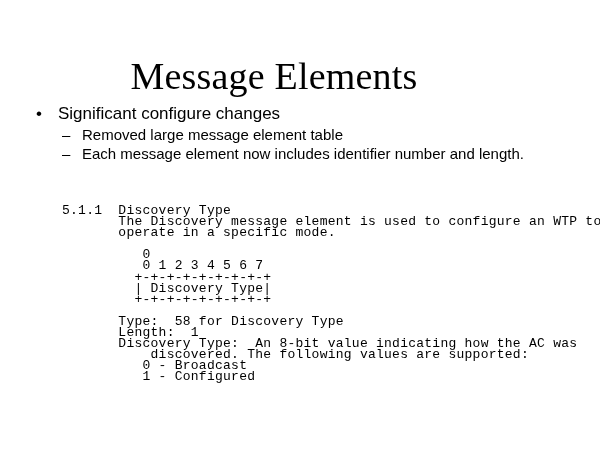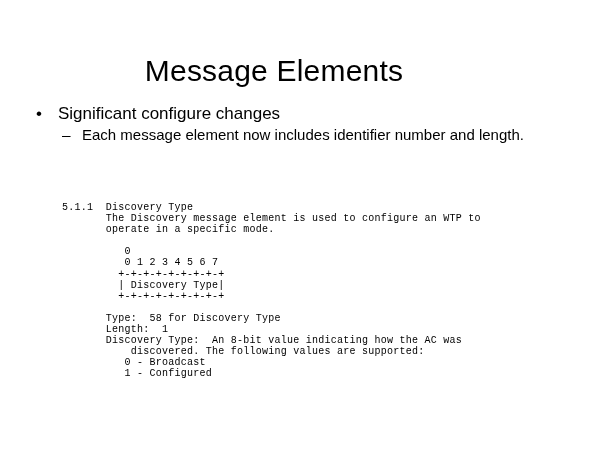--- a/index.html
+++ b/index.html
@@ -21,22 +21,22 @@
     background: #ffffff;
   }
 
   
   .slide-title {
     position: absolute;
     left: 0;
     top: 33px;
     width: 548px;
     text-align: center;
-    font-family: Liberation Sans, sans-serif;
-    font-size: 30px;
+    font-family: Liberation Serif, serif;
+    font-size: 38px;
     font-weight: normal;
     letter-spacing: 0.2px;
     line-height: 36px;
     color: #000000;
     white-space: nowrap;
   }
 
   
   .body {
     position: absolute;
@@ -73,21 +73,21 @@
     font-size: 15px;
     line-height: 19px;
   }
 
   
   .mono-block {
     position: absolute;
     left: 62px;
     top: 192px;
     font-family: "Liberation Mono", "DejaVu Sans Mono", monospace;
-    font-size: 10px;
+    font-size: 13px;
     line-height: 11.1px;
     letter-spacing: 0.25px;
     color: #000000;
     white-space: pre;
   }
   .mono-line {
     white-space: pre;
     min-height: 11.1px;
   }
   .mono-line.blank {
@@ -103,20 +103,21 @@
 
   <div class="body">
 
     <div class="bullet-l1">
       <span class="marker">•</span>
       <span>Significant configure changes</span>
     </div>
 
     <div class="bullet-l2">
       <span class="marker">–</span>
+      <span>Removed large message element table</span>
     </div>
 
     <div class="bullet-l2">
       <span class="marker">–</span>
       <span>Each message element now includes identifier number and length.</span>
     </div>
 
   </div>
 
   <pre class="mono-block"><div class="mono-line">5.1.1  Discovery Type</div><div class="mono-line">       The Discovery message element is used to configure an WTP to</div><div class="mono-line">       operate in a specific mode.</div><div class="mono-line blank"></div><div class="mono-line">          0</div><div class="mono-line">          0 1 2 3 4 5 6 7</div><div class="mono-line">         +-+-+-+-+-+-+-+-+</div><div class="mono-line">         | Discovery Type|</div><div class="mono-line">         +-+-+-+-+-+-+-+-+</div><div class="mono-line blank"></div><div class="mono-line">       Type:  58 for Discovery Type</div><div class="mono-line">       Length:  1</div><div class="mono-line">       Discovery Type:  An 8-bit value indicating how the AC was</div><div class="mono-line">           discovered. The following values are supported:</div><div class="mono-line">          0 - Broadcast</div><div class="mono-line">          1 - Configured</div></pre>

